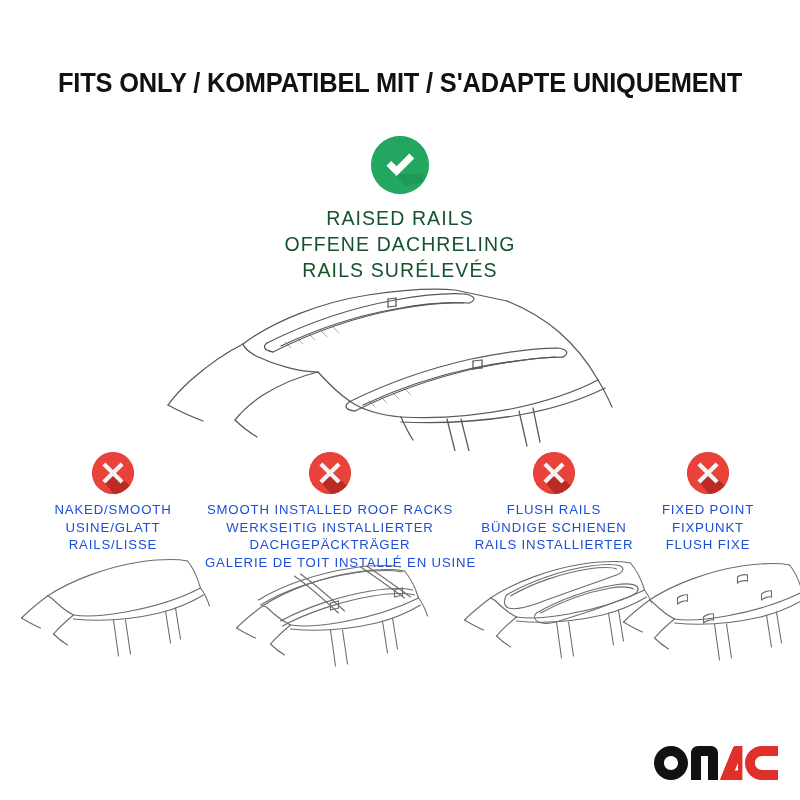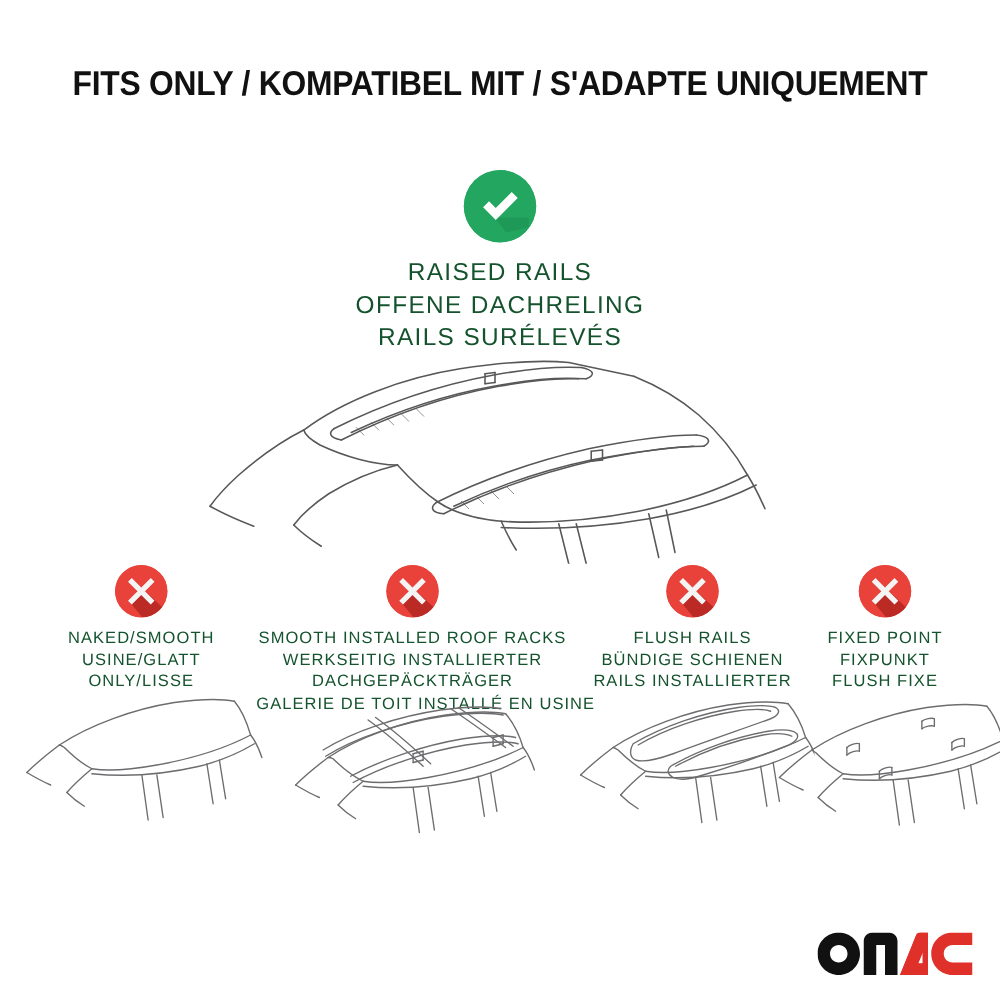--- a/index.html
+++ b/index.html
@@ -12,21 +12,21 @@
     background: #ffffff;
     font-family: "Liberation Sans", sans-serif;
     position: relative;
     overflow: hidden;
     -webkit-font-smoothing: antialiased;
   }
 
   
   #title-bar {
     position: absolute;
-    top: 52px;
+    top: 68px;
     left: 0;
     width: 800px;
     text-align: center;
   }
   #page-title {
     font-family: "Liberation Sans", sans-serif;
     font-size: 27.5px;
     font-weight: bold;
     color: #111111;
     letter-spacing: -0.2px;
@@ -90,21 +90,21 @@
   .option {
     position: absolute;
     top: 0;
     text-align: center;
   }
   .option .badge { width: 42px; height: 42px; }
 
   .option-labels {
     margin-top: 7px;
     font-size: 13.2px;
-    color: #14532d;
+    color: #1d4ed8;
     letter-spacing: 0.85px;
     line-height: 1.33;
     white-space: nowrap;
     font-family: "Liberation Sans", sans-serif;
   }
   .option-illustration {
     position: absolute;
     left: 50%;
     transform: translateX(-50%);
   }
@@ -213,21 +213,21 @@
     <div class="badge no">
       <svg viewBox="0 0 42 42" aria-hidden="true">
         <circle cx="21" cy="21" r="21" fill="#e8423b"></circle>
         <path d="M20 17 L38 34 L38 42 L22 42 L12 30 Z" fill="#9c1a18" opacity="0.6"></path>
         <path d="M13.4 10.4 L21 18 L28.6 10.4 L31.6 13.4 L24 21 L31.6 28.6 L28.6 31.6 L21 24 L13.4 31.6 L10.4 28.6 L18 21 L10.4 13.4 Z" fill="#f4f4f4"></path>
       </svg>
     </div>
     <div class="option-labels">
       <span class="sr-line">NAKED/SMOOTH</span>
       <span class="sr-line">USINE/GLATT</span>
-      <span class="sr-line">ONLY/LISSE</span>
+      <span class="sr-line">RAILS/LISSE</span>
     </div>
     <div class="option-illustration">
       <svg viewBox="0 0 195 125" aria-hidden="true">
         <g fill="none" stroke="#6d6d70" stroke-width="1.1" stroke-linejoin="round" stroke-linecap="round">
           <path d="M32 46 C56 30 92 17 124 12 C146 9 162 9 172 11"></path>
           <path d="M172 11 C178 18 182 28 185 38"></path>
           <path d="M185 38 C166 48 138 57 110 62 C88 66 70 67 58 65"></path>
           <path d="M58 65 C50 61 42 54 36 48 C34 47 33 46 32 46"></path>
           <path d="M58 65 C52 70 44 77 38 84"></path>
           <path d="M32 46 C24 52 14 60 6 68"></path>

